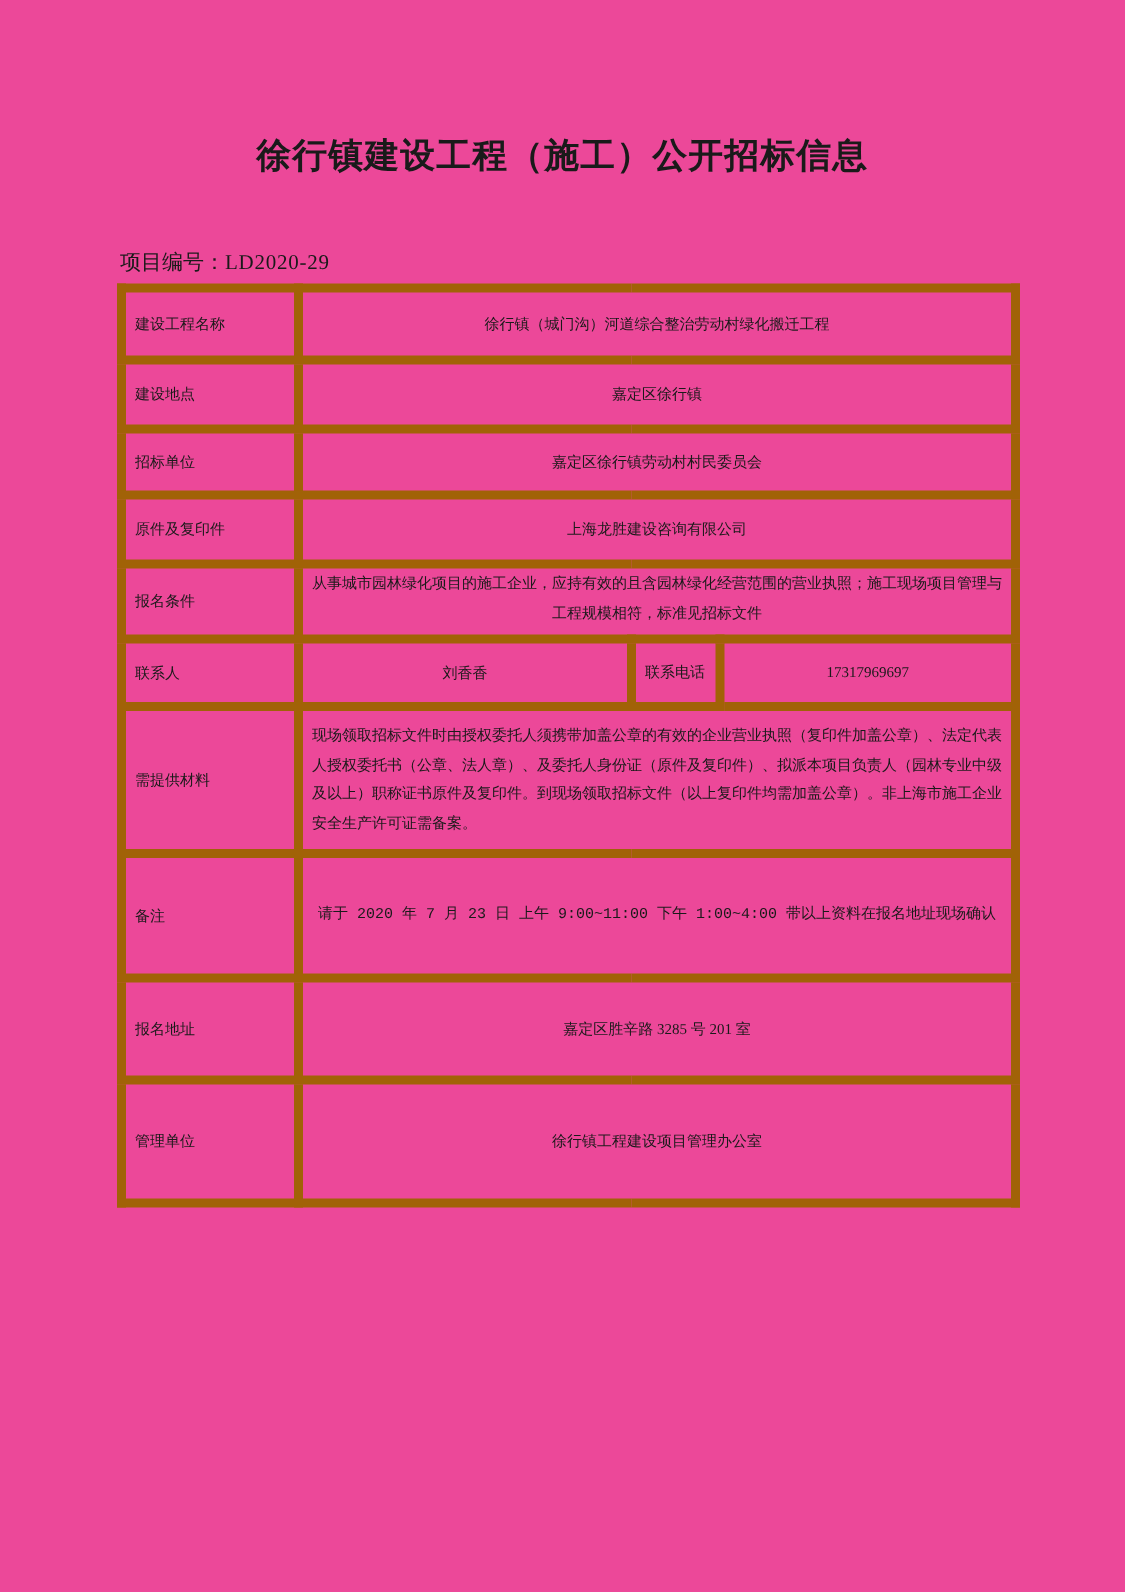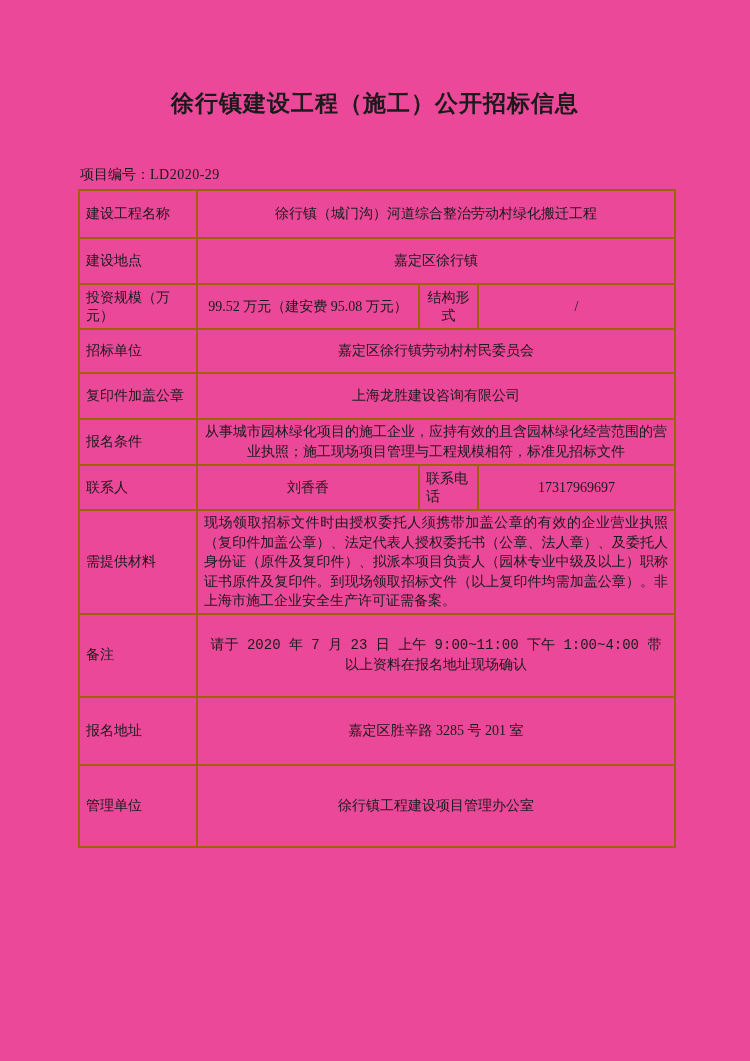--- a/index.html
+++ b/index.html
@@ -31,22 +31,22 @@
   }
   .project-no .pn-value { letter-spacing: 0.5px; }
   table.bid-table {
     margin-left: 78px;
     width: 596px;
     border-collapse: collapse;
     table-layout: fixed;
     border: 2px solid #1a1a1a;
   }
   table.bid-table td {
-    border: 2px solid #a16207;
-    font-size: 14px;
+    border: 6px solid #a16207;
+    font-size: 10px;
     padding: 2px 6px;
     vertical-align: middle;
     overflow: hidden;
   }
   td.cell-label {
     text-align: left;
     padding-left: 8px;
   }
   td.cell-value {
     text-align: center;
@@ -106,32 +106,26 @@
     </colgroup>
     <tbody>
       <tr class="r1">
         <td class="cell-label">建设工程名称</td>
         <td class="cell-value" colspan="3">徐行镇（城门沟）河道综合整治劳动村绿化搬迁工程</td>
       </tr>
       <tr class="r2">
         <td class="cell-label">建设地点</td>
         <td class="cell-value" colspan="3">嘉定区徐行镇</td>
       </tr>
-      <tr class="r3">
-        <td class="cell-label">投资规模（万元）</td>
-        <td class="cell-value">99.52 万元（建安费 95.08 万元）</td>
-        <td class="cell-sublabel">结构形式</td>
-        <td class="cell-value">/</td>
-      </tr>
       <tr class="r5">
         <td class="cell-label">招标单位</td>
         <td class="cell-value" colspan="3">嘉定区徐行镇劳动村村民委员会</td>
       </tr>
       <tr class="r6">
-        <td class="cell-label">复印件加盖公章</td>
+        <td class="cell-label">原件及复印件</td>
         <td class="cell-value" colspan="3">上海龙胜建设咨询有限公司</td>
       </tr>
       <tr class="r7">
         <td class="cell-label">报名条件</td>
         <td class="cell-center-wrap" colspan="3">从事城市园林绿化项目的施工企业，应持有效的且含园林绿化经营范围的营业执照；施工现场项目管理与工程规模相符，标准见招标文件</td>
       </tr>
       <tr class="r8">
         <td class="cell-label">联系人</td>
         <td class="cell-value">刘香香</td>
         <td class="cell-sublabel-narrow">联系电话</td>

